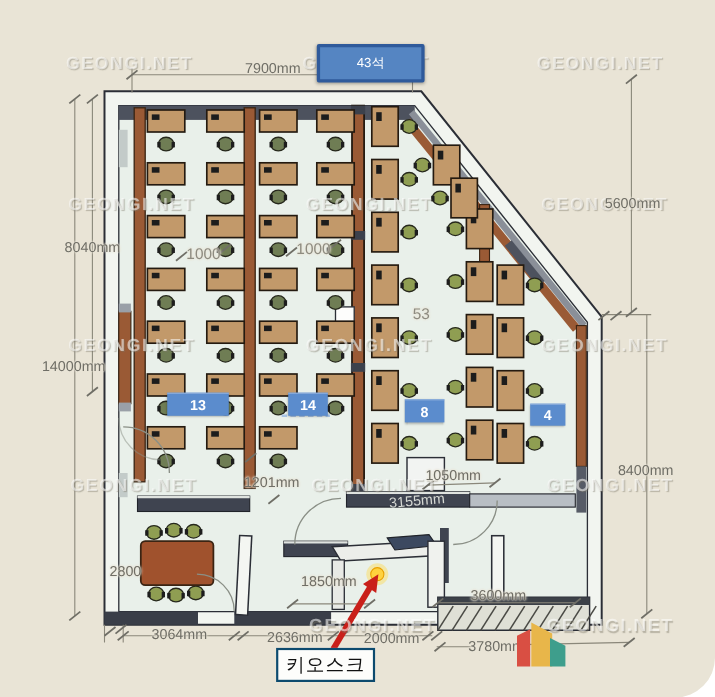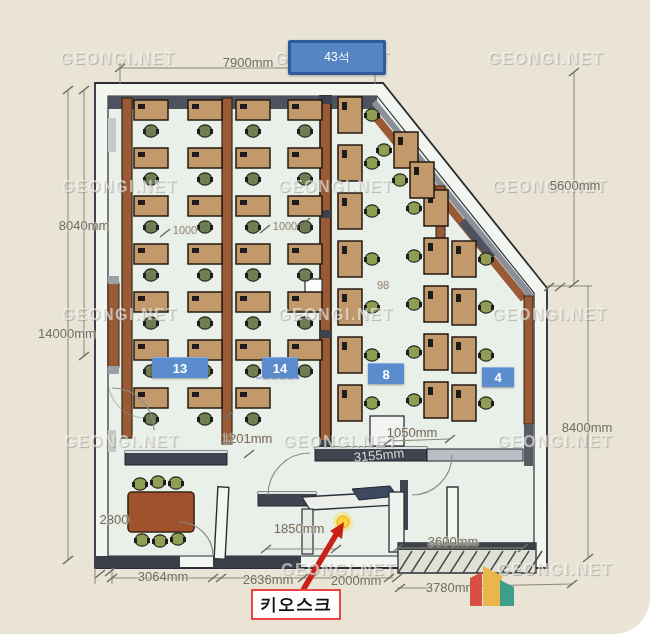--- a/index.html
+++ b/index.html
@@ -5,31 +5,31 @@
   html,body{margin:0;padding:0;background:#ffffff;font-family:"Liberation Sans",sans-serif;}
   .stage{position:relative;width:650px;height:634px;background:var(--background,#e9e4d6);
          border-radius:0 0 36px 0;overflow:hidden;}
   .stage > svg{position:absolute;left:0;top:0;z-index:1;}
   .wm{position:absolute;z-index:2;font-weight:bold;font-size:16px;letter-spacing:1.5px;
       color:rgba(255,255,255,.55);text-shadow:1px 1px 1px rgba(125,120,105,.45);
       pointer-events:none;white-space:nowrap;}
   .dim{position:absolute;z-index:3;transform:translate(-50%,-50%);
        color:var(--dimension-text,#6f6e66);font-size:13px;white-space:nowrap;
        text-shadow:0 0 2px #e9e4d6,0 0 2px #e9e4d6,0 0 3px #e9e4d6;}
-  .dim.sm{font-size:11px;color:#8d8b80;}
+  .dim.sm{font-size:14px;color:#8d8b80;}
   .dim.rot{transform:translate(-50%,-50%) rotate(-5deg);color:#d6d9d4;text-shadow:none;}
   .badge{position:absolute;z-index:3;background:var(--badge-blue,#5b8ccd);color:#fff;
          font-weight:bold;font-size:13px;display:flex;align-items:center;justify-content:center;
          border-top:1px solid #8fb0dd;box-shadow:0 1px 2px rgba(0,0,0,.35);}
   .title-box{position:absolute;z-index:4;left:288px;top:16px;width:92px;height:29px;
          background:var(--title-blue,#5585c2);border:3px solid var(--title-border,#2f5a9b);
          color:#fff;font-weight:normal;font-size:12px;display:flex;align-items:center;
          justify-content:center;border-radius:2px;box-shadow:0 1px 3px rgba(0,0,0,.3);margin-top:24px;}
   .kiosk-label{position:absolute;z-index:5;left:251px;top:589px;width:86px;height:27px;
-         background:#fdfdfb;border:2px solid #ef4444;color:#111;font-weight:bold;font-size:17px;
+         background:#fdfdfb;border:2px solid #0c4a6e;color:#111;font-weight:normal;font-size:17px;
          display:flex;align-items:center;justify-content:center;letter-spacing:1px;}
   .logo{position:absolute;z-index:5;left:466px;top:558px;display:flex;align-items:flex-start;}
   .logo-text{font-size:40px;font-weight:bold;color:#ebe7da;letter-spacing:3px;line-height:1.1;
          -webkit-text-stroke:1.5px #cbc5b2;text-shadow:0 0 1px #c3bda9;}
   .logo-icon{width:52px;height:52px;margin-right:2px;}
 </style>
 </head>
 <body>
 
 <div class="stage">
@@ -637,21 +637,21 @@
 
   <div class="title-box">43석</div>
 
   <div class="dim" style="left:248px;top:62px">7900mm</div>
   <div class="dim" style="left:84px;top:225px">8040mm</div>
   <div class="dim" style="left:67px;top:333px">14000mm</div>
   <div class="dim" style="left:575px;top:185px">5600mm</div>
   <div class="dim" style="left:587px;top:427px">8400mm</div>
   <div class="dim sm" style="left:185px;top:230px">1000</div>
   <div class="dim sm" style="left:285px;top:226px">1000</div>
-  <div class="dim sm" style="left:383px;top:285px">98</div>
+  <div class="dim sm" style="left:383px;top:285px">53</div>
   <div class="dim" style="left:247px;top:438px">1201mm</div>
   <div class="dim" style="left:412px;top:432px">1050mm</div>
   <div class="dim rot" style="left:379px;top:455px">3155mm</div>
   <div class="dim" style="left:114px;top:519px">2800</div>
   <div class="dim" style="left:299px;top:528px">1850mm</div>
   <div class="dim" style="left:453px;top:541px">3600mm</div>
   <div class="dim" style="left:163px;top:576px">3064mm</div>
   <div class="dim" style="left:268px;top:579px">2636mm</div>
   <div class="dim" style="left:356px;top:580px">2000mm</div>
   <div class="dim" style="left:451px;top:587px">3780mm</div>

